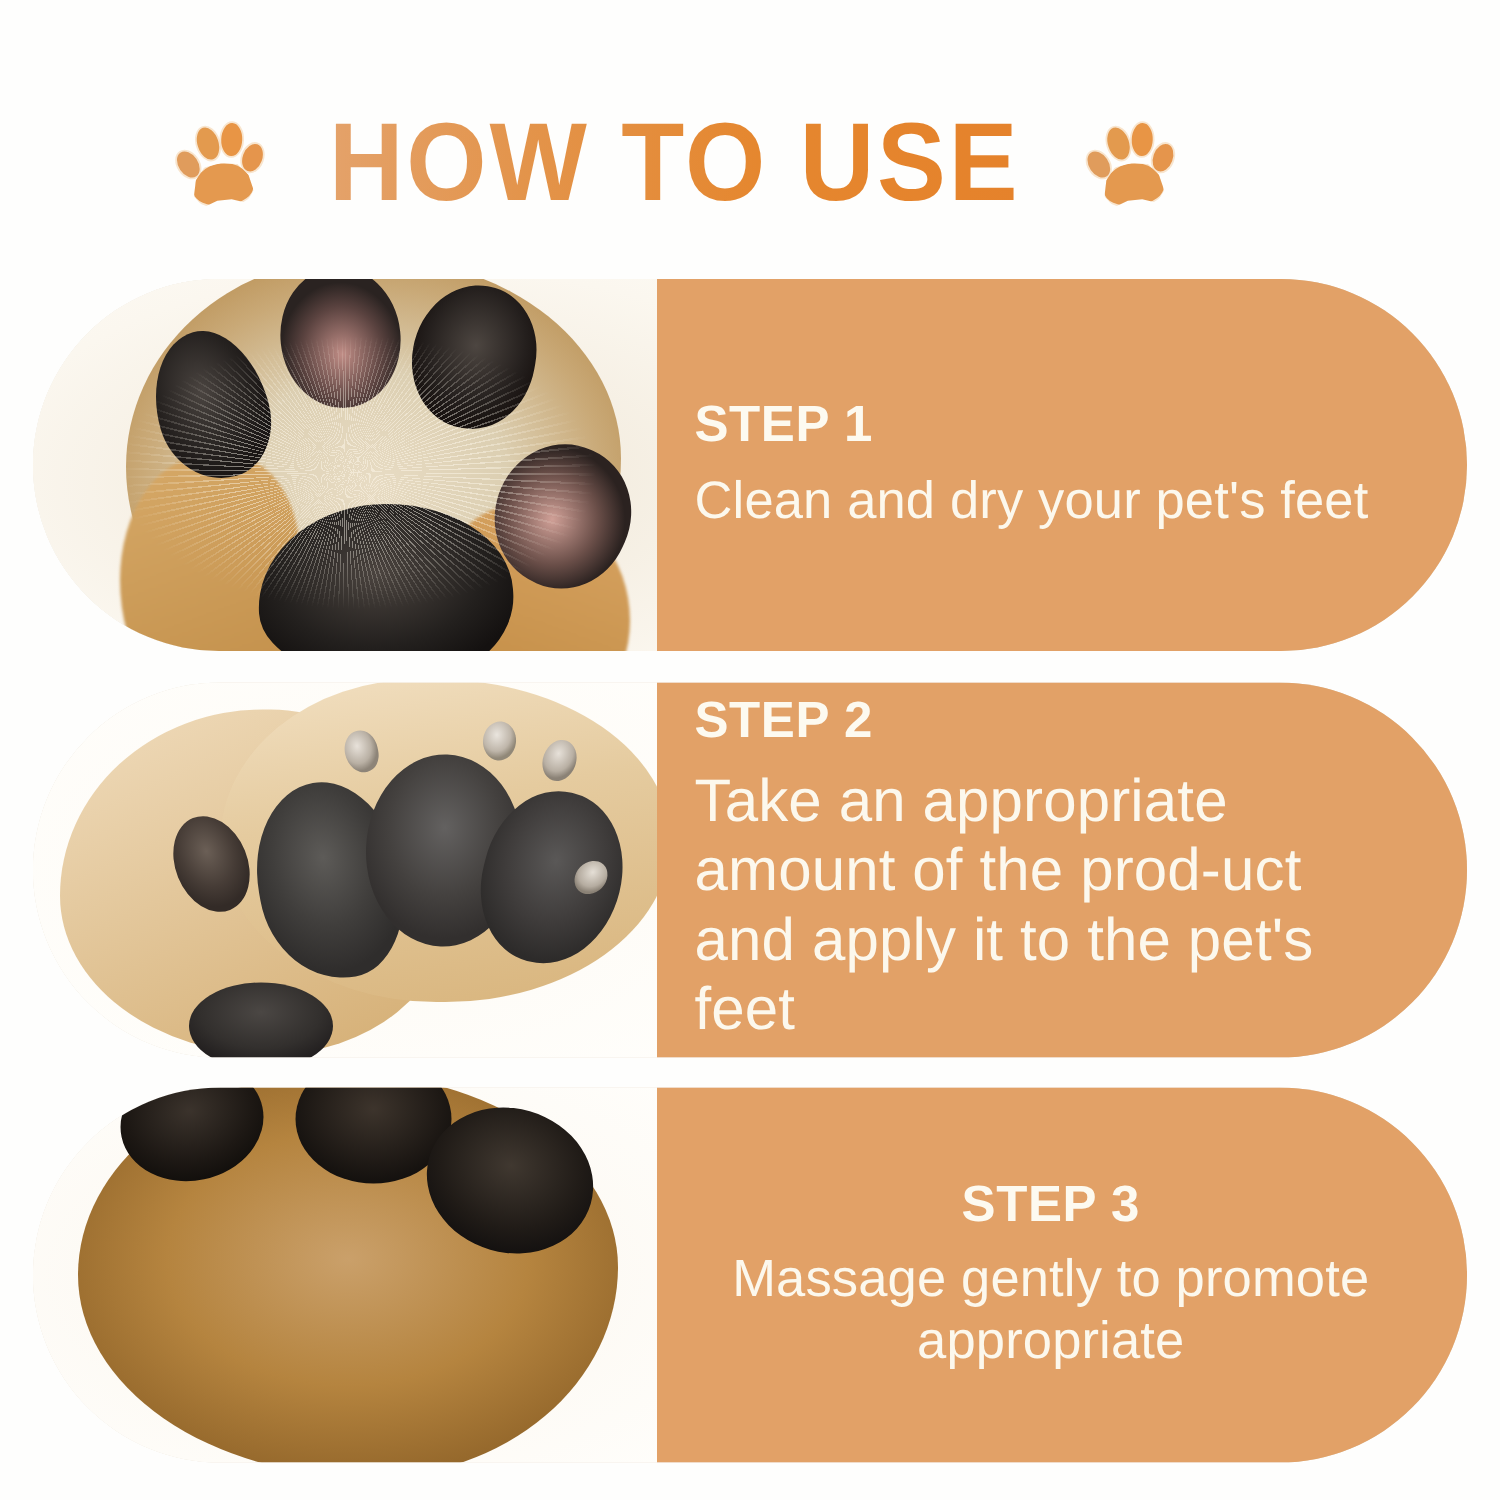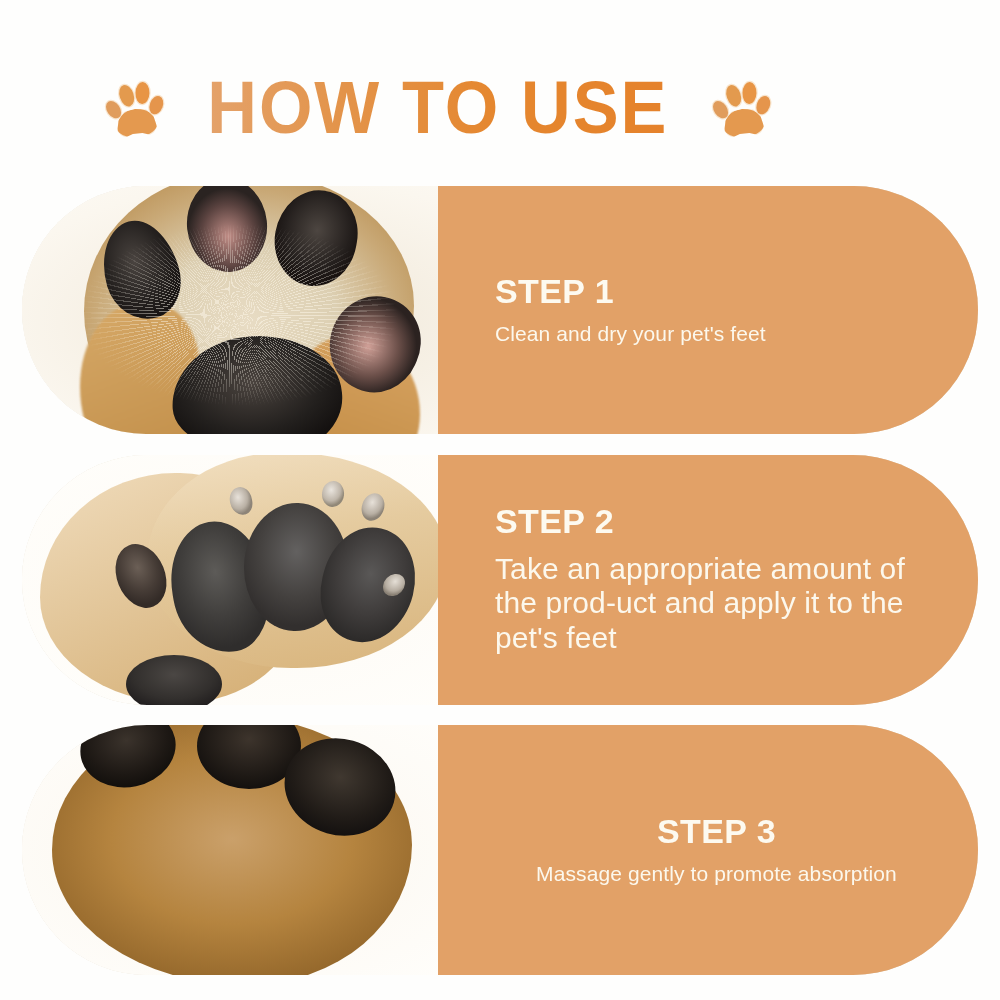--- a/index.html
+++ b/index.html
@@ -6,21 +6,21 @@
   body{
     width:1000px;height:1000px;
     background:#fefefd;
     font-family:"Liberation Sans","DejaVu Sans",sans-serif;
     overflow:hidden;
   }
   .page{position:relative;width:1000px;height:1000px;}
 
   
   .header{
-    position:absolute;left:0;top:62px;width:875px;height:92px;
+    position:absolute;left:12px;top:62px;width:875px;height:92px;
     display:flex;align-items:center;justify-content:center;gap:28px;
   }
   .paw{
     width:56px;height:60px;position:relative;flex:0 0 auto;
     transform:rotate(-6deg);
   }
   .paw.right{transform:rotate(-6deg);}
   .paw i{position:absolute;display:block;background:#E4974A;border-radius:50%;
          box-shadow:0 0 0 1.2px rgba(245,220,190,.75);}
   
@@ -60,32 +60,32 @@
   .card.c3{top:725px;height:250px;text-align:center;}
 
   .photo{
     position:relative;width:416px;flex:0 0 416px;height:100%;
     overflow:hidden;background:#fffefb;
   }
   .panel{
     flex:1 1 auto;height:100%;
     background:#E2A167;
     display:flex;flex-direction:column;justify-content:center;
-    padding:0 40px 0 57px;box-sizing:border-box;
+    padding:0 40px 0 25px;box-sizing:border-box;
   }
   .step-title{
     color:#FDFAF0;font-weight:700;font-size:34px;line-height:1.05;
     letter-spacing:.4px;margin:0 0 12px 0;
   }
   .step-desc{
-    color:#FCF8ED;font-weight:400;font-size:21px;line-height:1.16;
+    color:#FCF8ED;font-weight:400;font-size:35px;line-height:1.16;
     margin:0;letter-spacing:.1px;
   }
   .c2 .panel .step-title{}
-  .c2 .panel .step-desc{font-size:30px;}
+  .c2 .panel .step-desc{font-size:40px;}
   .c3 .panel .step-title{margin-bottom:12px;}
 
   
   .ph{position:absolute;inset:0;}
 
   
   .p1 .bg{position:absolute;inset:0;background:
       radial-gradient(120% 100% at 62% 55%,#efe6d6 0%,#fbf7ef 58%,#fffefb 100%);}
   .p1 .fur{position:absolute;left:62px;top:-14px;width:330px;height:290px;
       background:radial-gradient(60% 58% at 50% 52%,#e8dcc4 0%,#dccfb2 45%,#c9a977 78%,#bb9256 100%);
@@ -276,17 +276,17 @@
           <div class="d5"></div>
           <div class="tip"></div>
         <div class="hairs"></div>
         <div class="hand"></div>
           <div class="finger"></div>
           <div class="nail"></div>
       </div>
     </div>
     <div class="panel">
       <p class="step-title">STEP 3</p>
-      <p class="step-desc">Massage gently to promote absorption</p>
+      <p class="step-desc">Massage gently to promote appropriate</p>
     </div>
   </div>
 
 </div>
 
 </body></html>

